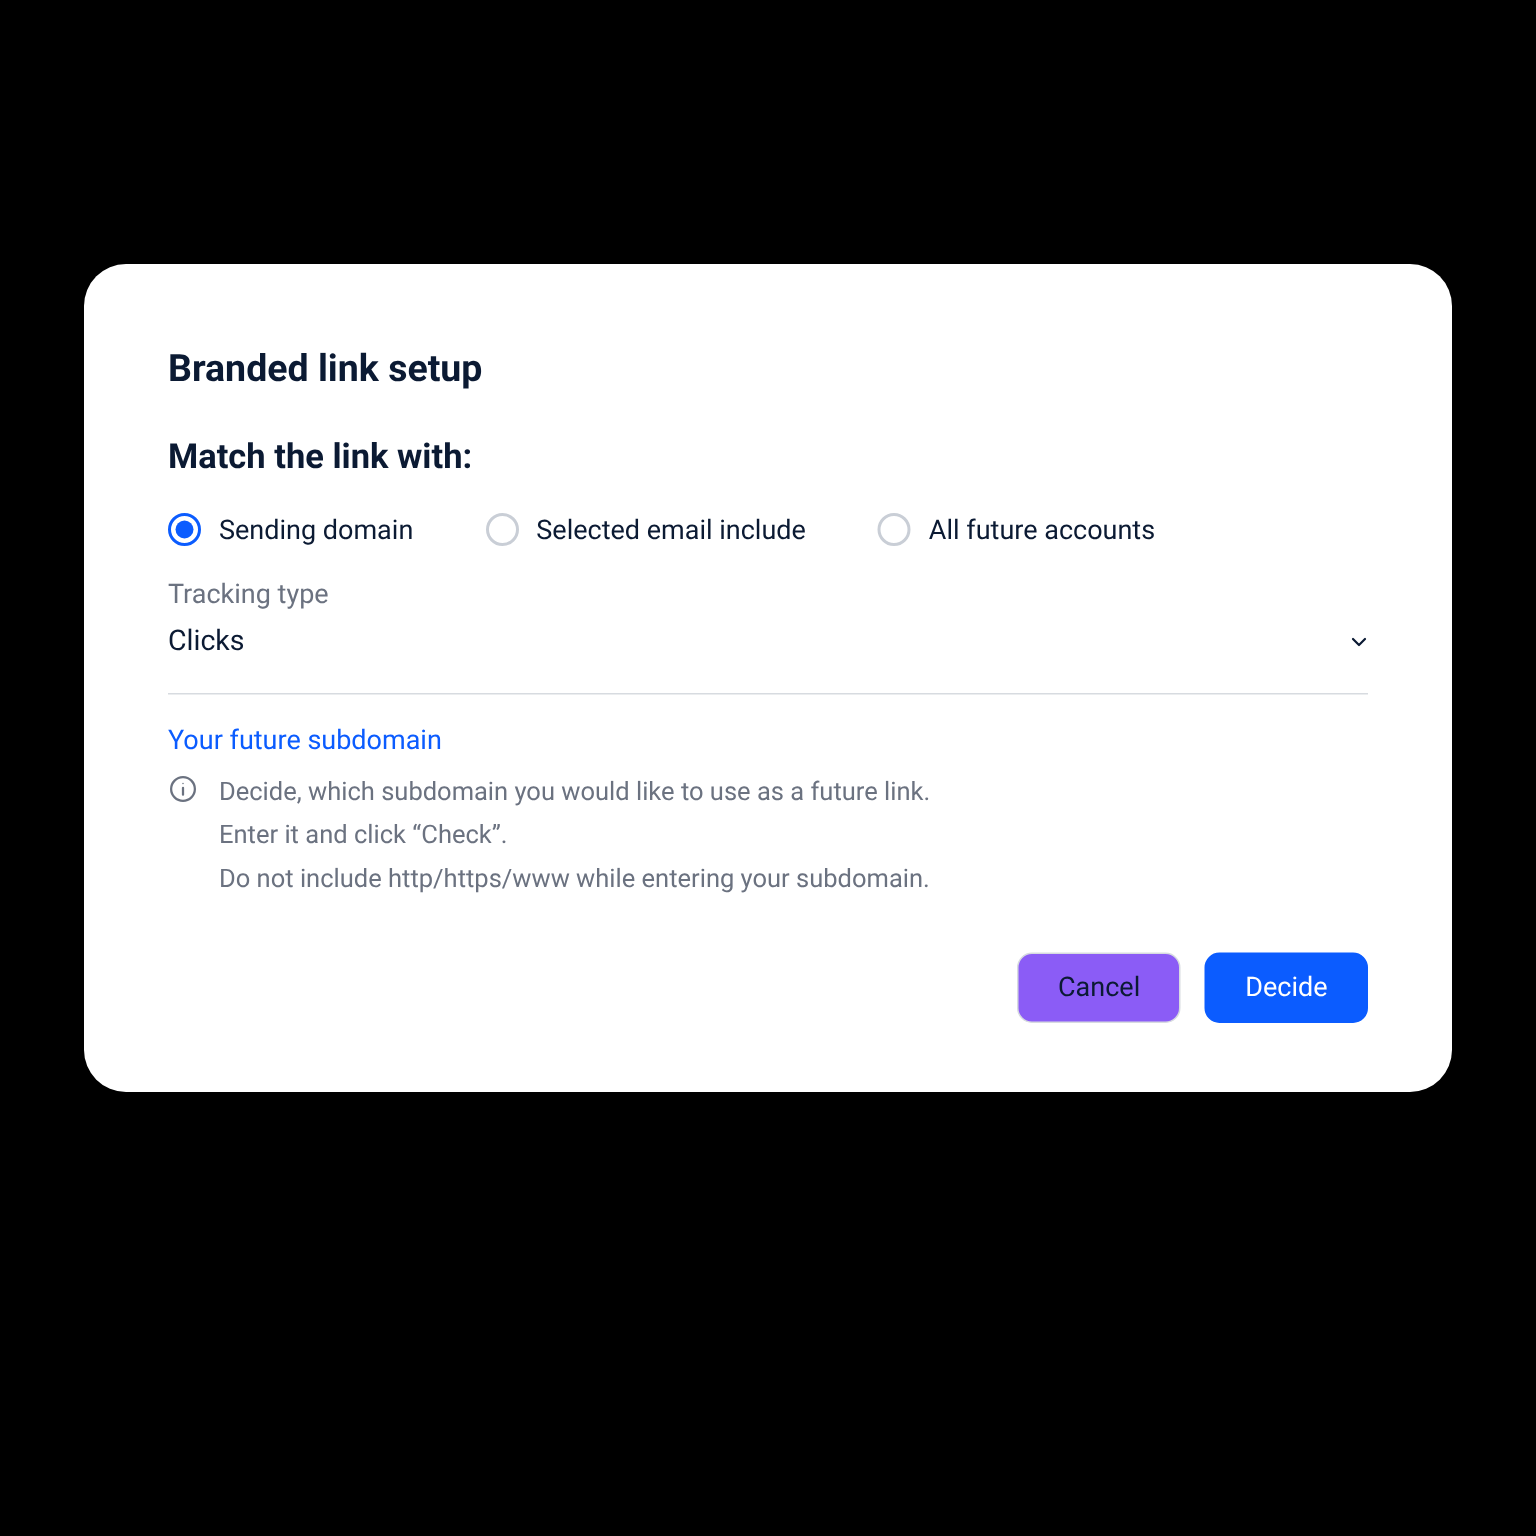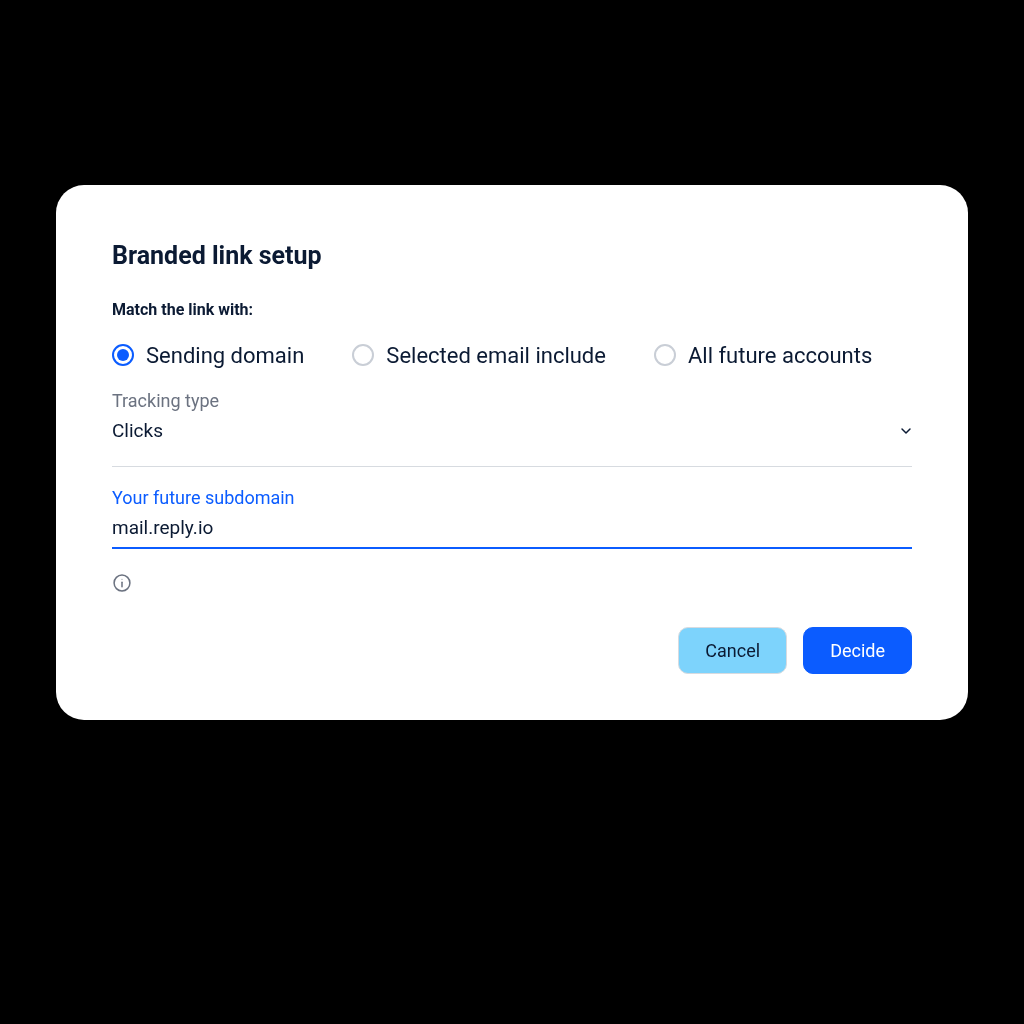--- a/index.html
+++ b/index.html
@@ -19,21 +19,21 @@
     position: relative;
     top: -60px;
   }
   .title {
     font-size: 25px;
     font-weight: 700;
     color: #0b1a33;
     margin-bottom: 30px;
   }
   .subtitle {
-    font-size: 16px;
+    font-size: 23px;
     font-weight: 700;
     color: #0b1a33;
     margin-bottom: 24px;
   }
   .radio-row {
     display: flex;
     gap: 48px;
     margin-bottom: 22px;
   }
   .radio-item {
@@ -55,21 +55,21 @@
   .radio-outer.selected {
     border-color: #0b5cff;
   }
   .radio-inner {
     width: 12px;
     height: 12px;
     border-radius: 50%;
     background: #0b5cff;
   }
   .radio-label {
-    font-size: 22px;
+    font-size: 18px;
     color: #0b1a33;
   }
   .field-group { margin-bottom: 10px; }
   .field-label {
     font-size: 18px;
     color: #6b7280;
     margin-bottom: 8px;
   }
   .select-row {
     display: flex;
@@ -133,21 +133,21 @@
     gap: 16px;
   }
   .btn {
     font-size: 18px;
     padding: 12px 26px;
     border-radius: 10px;
     cursor: pointer;
     font-family: inherit;
   }
   .btn-secondary {
-    background: #7dd3fc;
+    background: #8b5cf6;
     border: 1px solid #d7dbe0;
     color: #0b1a33;
   }
   .btn-primary {
     background: #0b5cff;
     border: 1px solid #0b5cff;
     color: #fff;
   }
 </style>
 </head>
@@ -183,33 +183,35 @@
       <span class="chevron">
         <svg viewBox="0 0 24 24" width="16" height="16" fill="none" stroke="#0b1a33" stroke-width="2.2" stroke-linecap="round" stroke-linejoin="round">
             <polyline points="6 9 12 15 18 9"></polyline>
           </svg>
       </span>
     </div>
   </div>
 
   <div class="field-group">
     <div class="subdomain-label">Your future subdomain</div>
-    <div class="subdomain-input-wrap">
-      <input class="subdomain-input" type="text" value="mail.reply.io" style="">
-    </div>
   </div>
 
   <div class="info-row">
     <span class="info-icon">
       <svg viewBox="0 0 24 24" width="20" height="20" fill="none" stroke="#6b7280" stroke-width="1.8" stroke-linecap="round" stroke-linejoin="round">
         <circle cx="12" cy="12" r="9.5"></circle>
         <line x1="12" y1="11" x2="12" y2="16.5"></line>
         <circle cx="12" cy="7.5" r="0.6" fill="#6b7280" stroke="none"></circle>
       </svg>
     </span>
+    <div class="info-text">
+      <div>Decide, which subdomain you would like to use as a future link.</div>
+      <div>Enter it and click “Check”.</div>
+      <div>Do not include http/https/www while entering your subdomain.</div>
+    </div>
   </div>
 
   <div class="button-row">
     <button class="btn btn-secondary">Cancel</button>
     <button class="btn btn-primary">Decide</button>
   </div>
 
 </div>
 
 </body></html>

